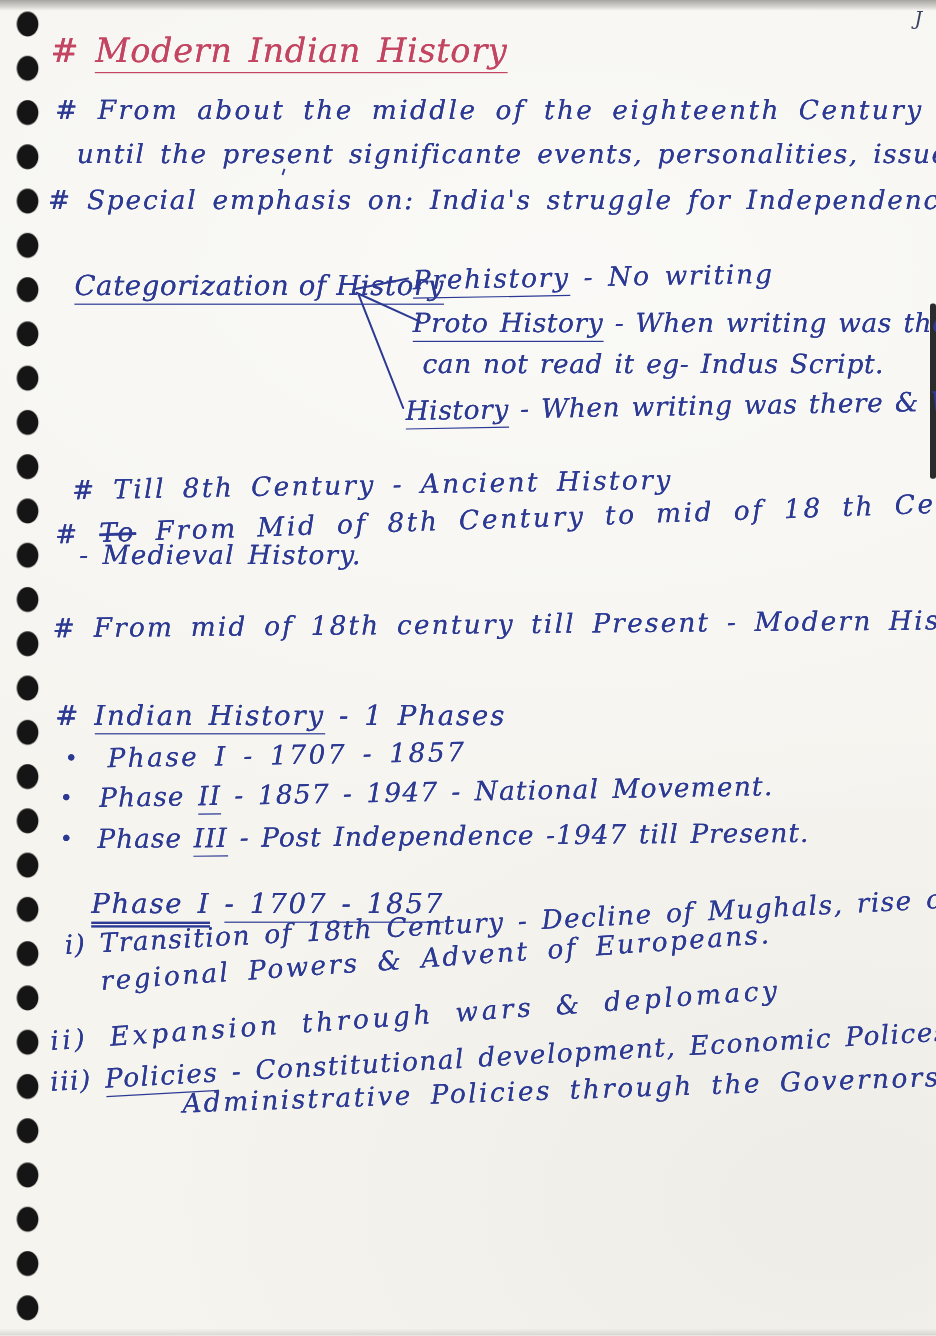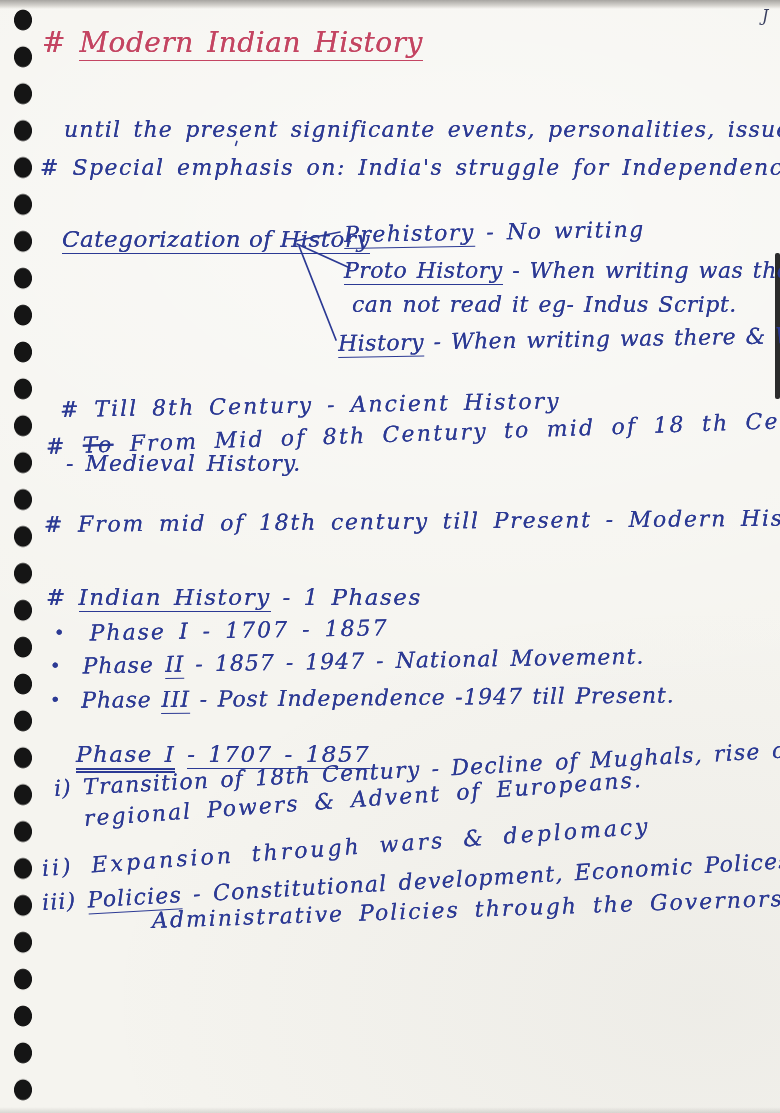--- a/index.html
+++ b/index.html
@@ -57,20 +57,21 @@
   <div class="holes"></div>
   <div class="right-bar"></div>
   <div class="bottom-edge"></div>
   <div class="corner">J</div>
 
   <div class="line red" style="left:42px;top:26px;font-size:28px;letter-spacing:.5px;word-spacing:4px;">
     <span>#</span>
     <span class="u">Modern Indian History</span>
   </div>
 
+  <div class="line" style="left:46px;top:80px;letter-spacing:2px;word-spacing:6px;"># From about the middle of the eighteenth Century</div>
   <div class="line" style="left:64px;top:117px;letter-spacing:1.2px;word-spacing:4px;">until the present significante events, personalities, issues.</div>
   <span class="stray">'</span>
   <div class="line" style="left:40px;top:155px;letter-spacing:1.5px;word-spacing:4px;"># Special emphasis on: India's struggle for Independence.</div>
 
   <div class="line" style="left:62px;top:226px;font-size:23px;letter-spacing:.5px;">
     <span class="u">Categorization of History</span>
   </div>
 
   <svg class="branches" width="70" height="125" viewBox="0 0 70 125">
     <line x1="5" y1="15" x2="50" y2="6" stroke="#2c3a94" stroke-width="1.7" stroke-linecap="round"></line>

